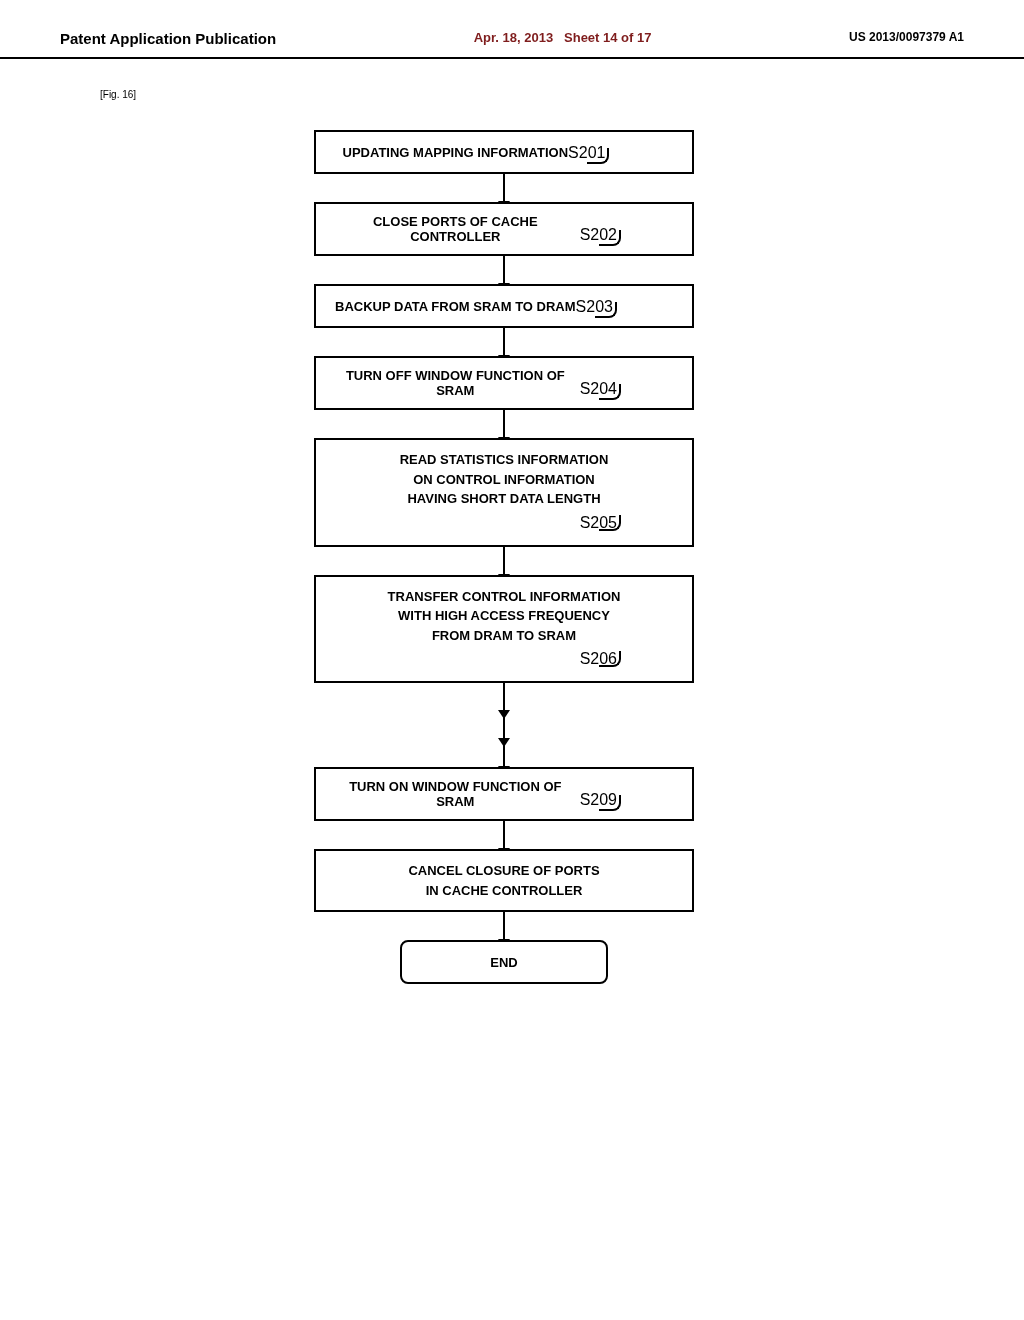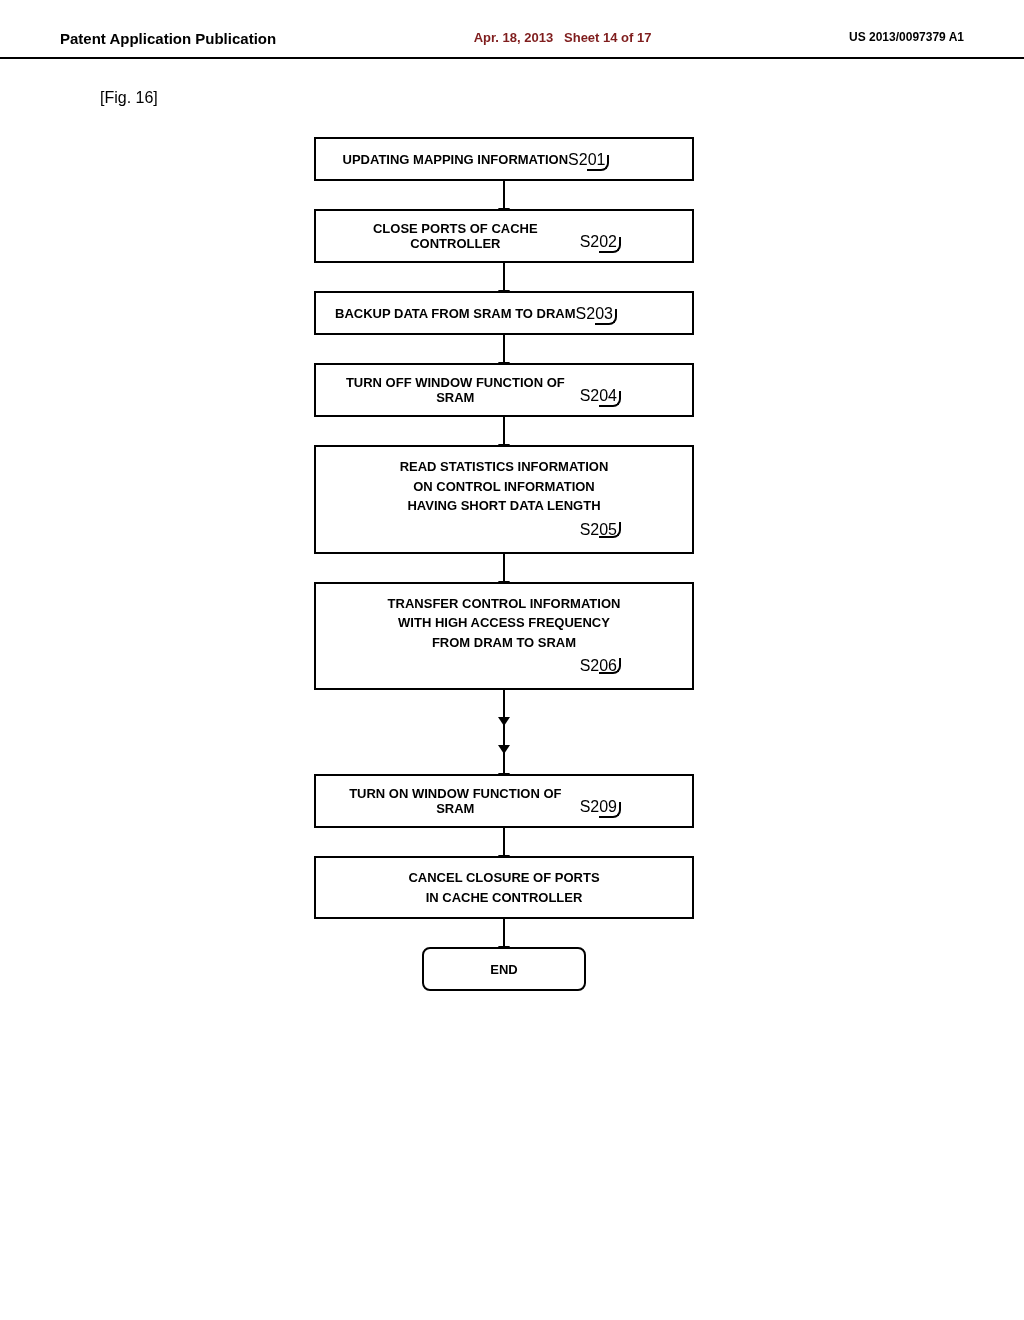--- a/index.html
+++ b/index.html
@@ -42,21 +42,21 @@
 
     .header-center {
       font-size: 13px;
       font-weight: bold;
       color: #7f1d1d;
       text-align: center;
     }
 
     .figure-label {
       padding: 10px 60px 20px 100px;
-      font-size: 16px;
+      font-size: 10px;
       color: #000;
     }
 
     .flowchart-container {
       display: flex;
       flex-direction: column;
       align-items: center;
       padding: 10px 16px 40px 0;
       position: relative;
     }
@@ -219,19 +219,19 @@
 
     <div class="step-wrapper">
       <div class="flow-box" style="min-height:60px; flex-direction:column; line-height:1.5;">
         <span>CANCEL CLOSURE OF PORTS<br>IN CACHE CONTROLLER</span>
       </div>
     </div>
 
     <div class="arrow-down"></div>
 
     <div class="step-wrapper">
-      <div class="flow-box rounded" style="width:164px;">
+      <div class="flow-box rounded" style="width:208px;">
         END
       </div>
     </div>
 
   </div>
 </div>
 
 </body></html>

